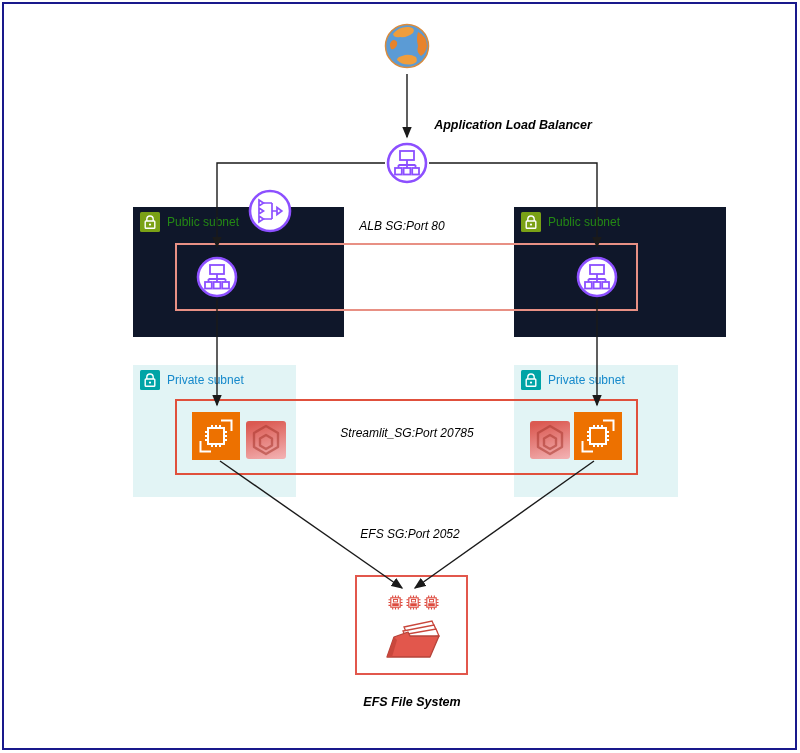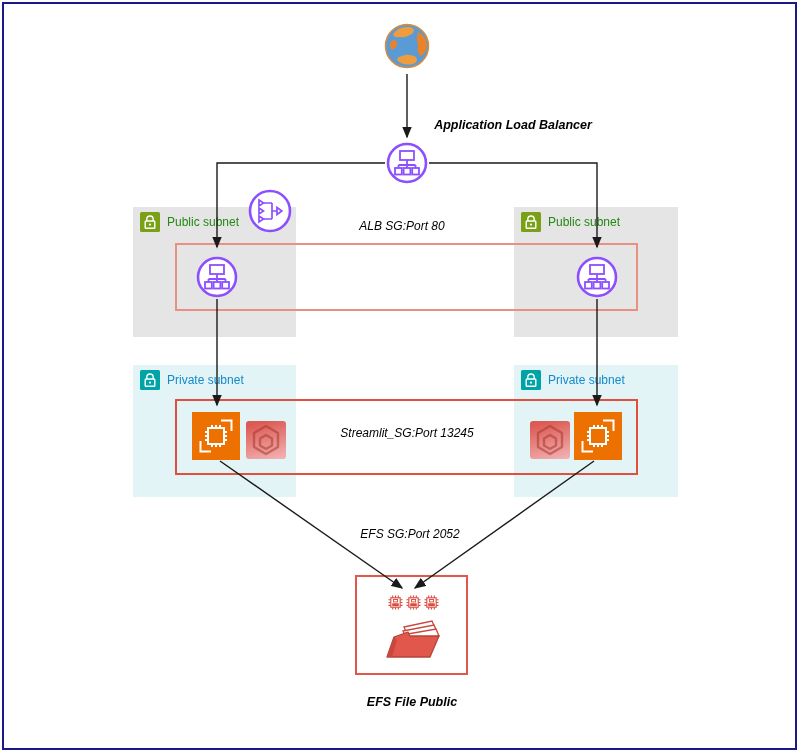--- a/index.html
+++ b/index.html
@@ -1,21 +1,21 @@
 <!DOCTYPE html>
 <html><head>
 <meta charset="utf-8">
 <style>
   html,body{margin:0;padding:0;background:#fff;}
   body{font-family:"Liberation Sans",sans-serif;}
   #canvas{position:relative;width:800px;height:753px;background:#fff;overflow:hidden;}
   .frame{position:absolute;left:2px;top:2px;right:3px;bottom:3px;border:2px solid #19198C;pointer-events:none;}
   
   .subnet{position:absolute;}
-  .subnet.public{background:#e5e5e5;}
+  .subnet.public{background:#0f172a;padding-left:48px;}
   .subnet.private{background:#E2F4F5;}
   .subnet-head{position:absolute;left:7px;top:5px;display:flex;align-items:center;gap:7px;}
   .subnet-label{font-size:12px;white-space:nowrap;}
   .subnet.public .subnet-label{color:#248814;}
   .subnet.private .subnet-label{color:#1589CB;}
   .lock-badge{width:20px;height:20px;display:block;}
   
   .sg-box{position:absolute;background:transparent;box-sizing:border-box;}
   .alb-sg{border:2px solid #E89084;}
   .streamlit-sg{border:2px solid #E0503C;}
@@ -185,21 +185,21 @@
   </div>
   <svg class="node ec2" style="left:574px;top:412px;" viewBox="0 0 48 48">
     <rect width="48" height="48" fill="#ED7100"></rect>
     <g stroke="#fff" stroke-width="2" fill="none">
       <path d="M29 8.5 H39.5 V19"></path>
       <path d="M19 39.5 H8.5 V29"></path>
       <rect x="16" y="16" width="16" height="16"></rect>
       <path d="M20 13 v3 M24 13 v3 M28 13 v3 M20 32 v3 M24 32 v3 M28 32 v3 M13 20 h3 M13 24 h3 M13 28 h3 M32 20 h3 M32 24 h3 M32 28 h3"></path>
     </g>
   </svg>
-  <div class="lbl" style="left:407px;top:426px;">Streamlit_SG:Port 13245</div>
+  <div class="lbl" style="left:407px;top:426px;">Streamlit_SG:Port 20785</div>
 
   <div class="lbl" style="left:410px;top:527px;">EFS SG:Port 2052</div>
 
   <svg class="node" style="left:388px;top:595px;" width="15" height="15" viewBox="0 0 16 16">
     <g stroke="#DD4B3F" stroke-width="1.2" fill="none">
       <path d="M5 0.5 V3 M8 0.5 V3 M11 0.5 V3 M5 13 V15.5 M8 13 V15.5 M11 13 V15.5 M0.5 5 H3 M0.5 8 H3 M0.5 11 H3 M13 5 H15.5 M13 8 H15.5 M13 11 H15.5"></path>
       <rect x="3" y="3" width="10" height="10" fill="#fff"></rect>
       <rect x="5.8" y="4.8" width="4.4" height="2.6" stroke-width="1"></rect>
     </g>
     <rect x="4.5" y="8.8" width="7" height="3" fill="#DD4B3F"></rect>
@@ -224,16 +224,16 @@
   <svg class="node" style="left:384px;top:616px;" width="58" height="46" viewBox="0 0 58 46">
     <g stroke="#C9473C" stroke-width="1.3" fill="#ffffff">
       <polygon points="20,11 48,5 51,12 23,18"></polygon>
       <polygon points="19,15 50,9 53,16 22,22"></polygon>
       <polygon points="18,19 52,13 55,20 21,26"></polygon>
     </g>
     <polygon points="3,41 10,21 24,16 26,20 55,20 46,41" fill="#E2574C" stroke="#B5443A" stroke-width="1.3" stroke-linejoin="round"></polygon>
     <polygon points="3,41 10,21 13,24 8,41" fill="#C9473C" stroke="none"></polygon>
   </svg>
 
-  <div class="lbl bold" style="left:412px;top:695px;">EFS File Public</div>
+  <div class="lbl bold" style="left:412px;top:695px;">EFS File System</div>
 
   <div class="frame"></div>
 </div>
 
 </body></html>

